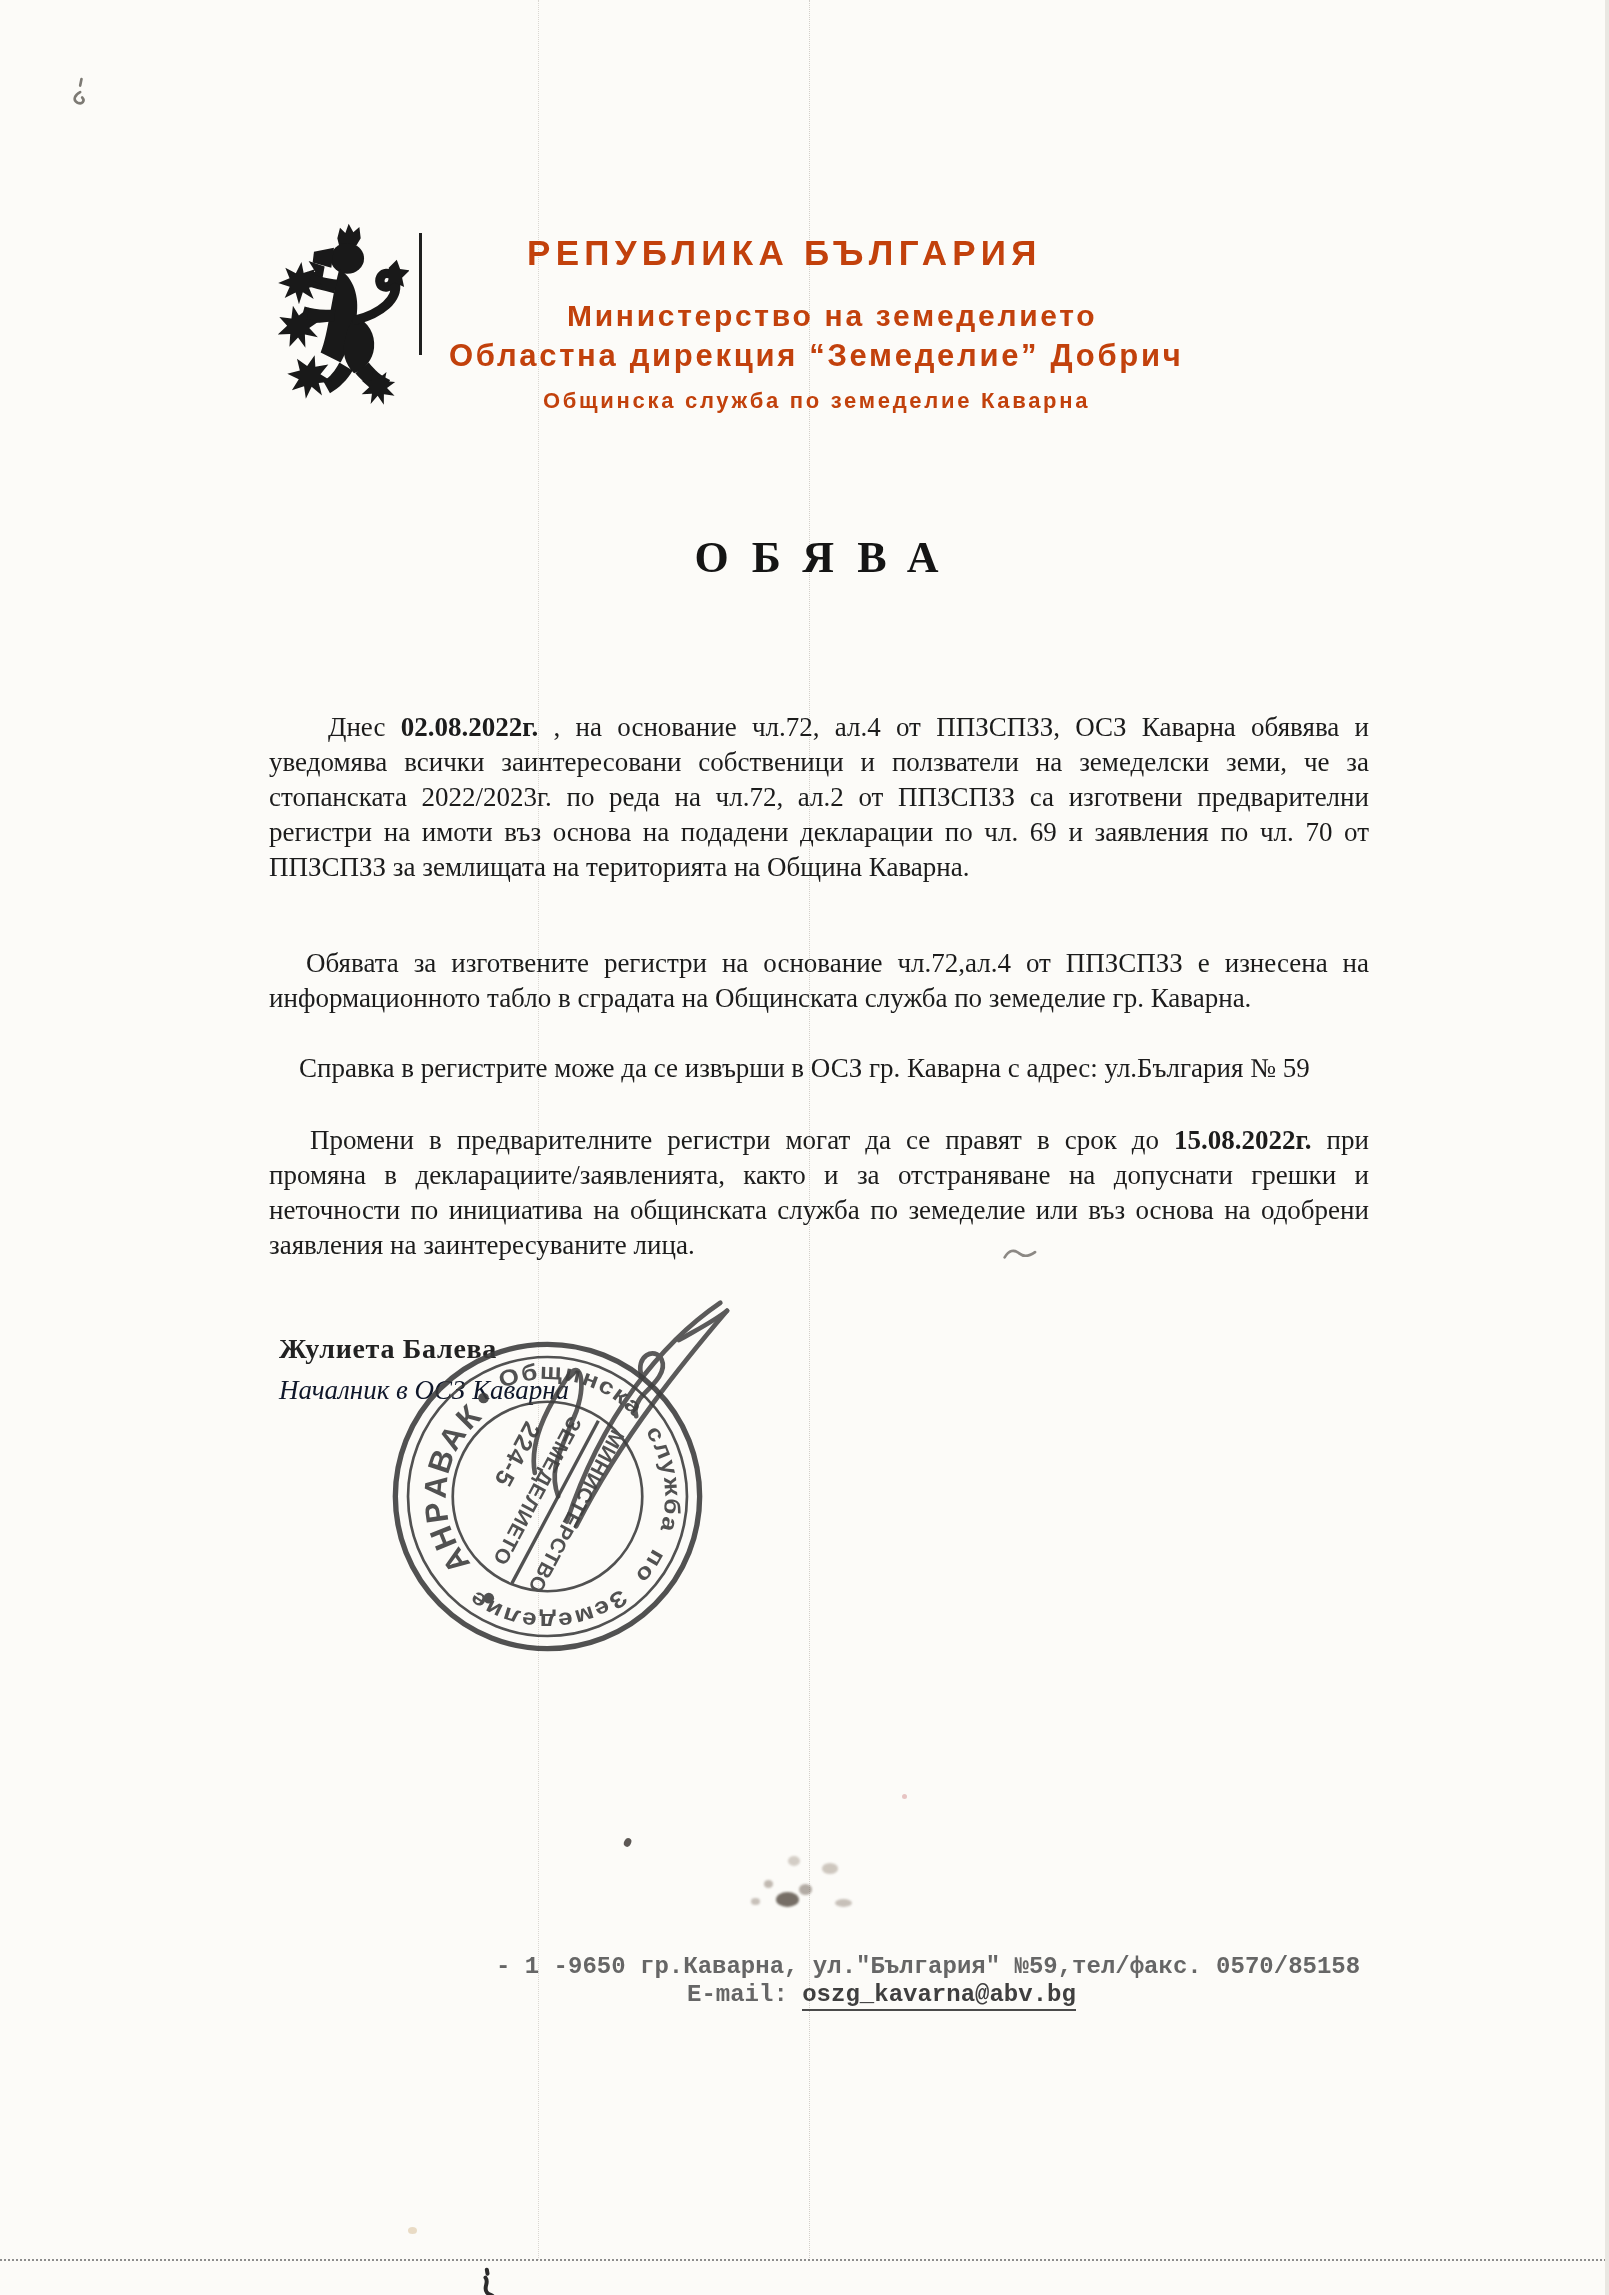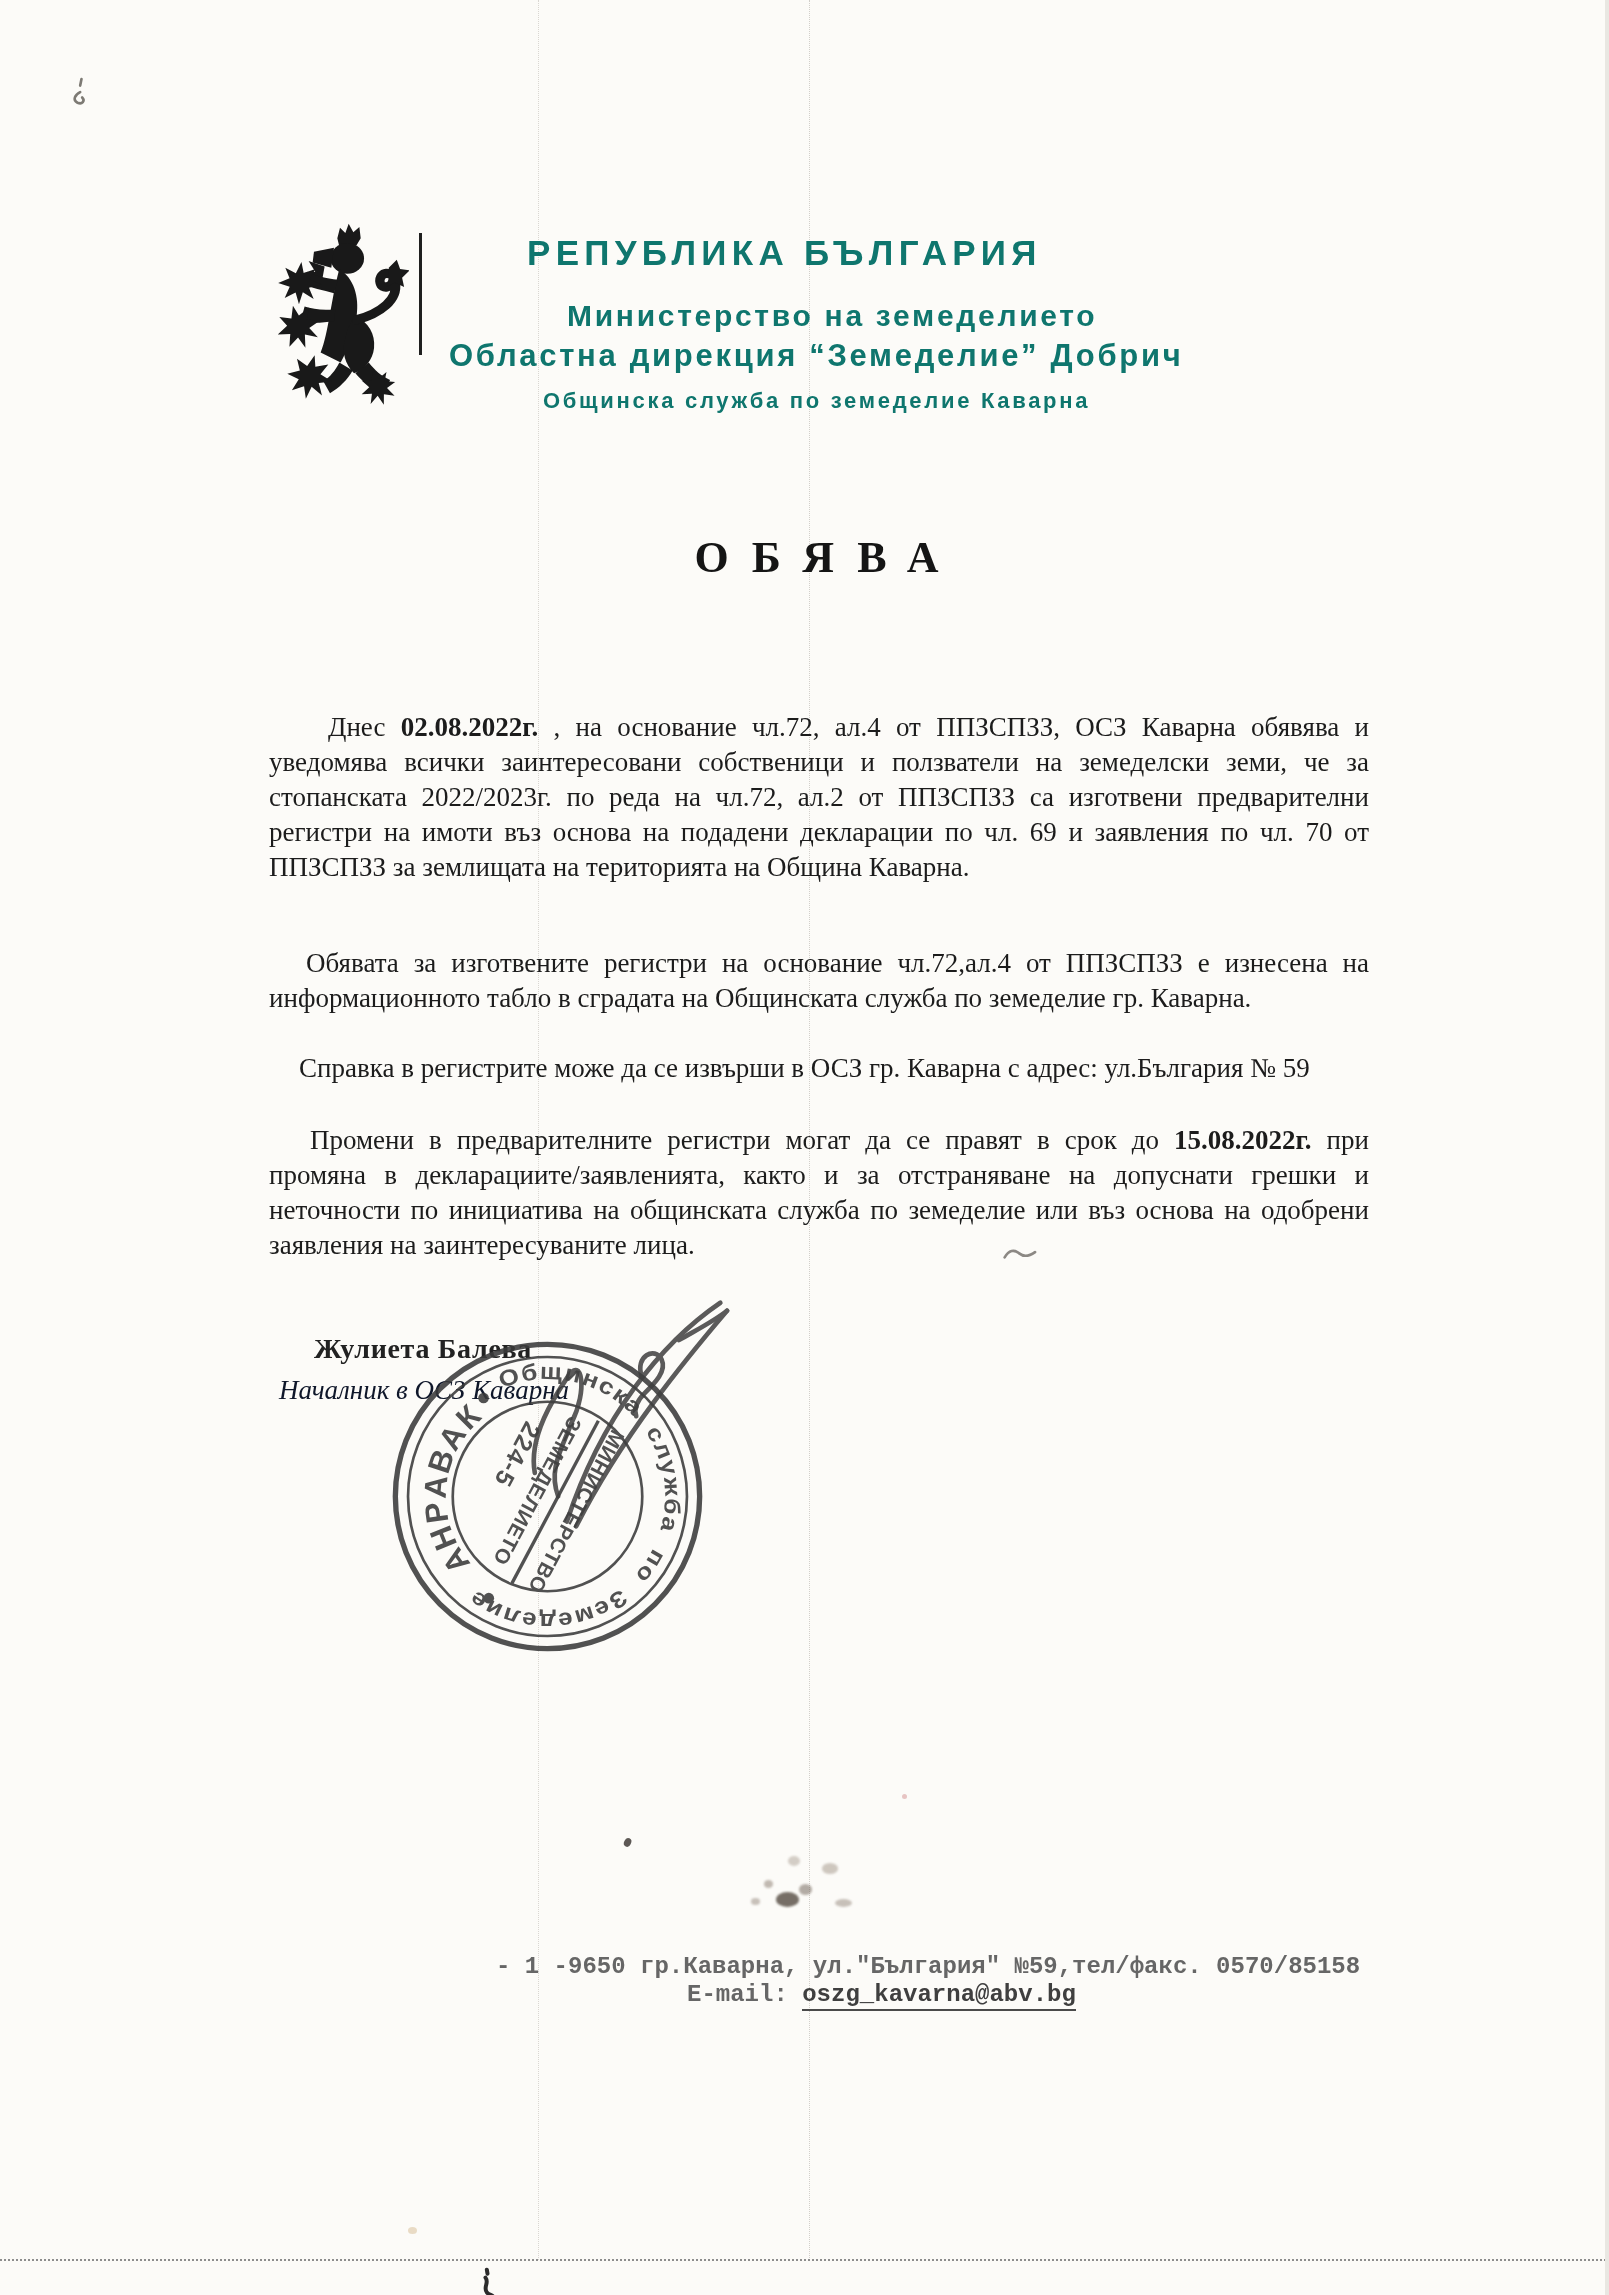--- a/index.html
+++ b/index.html
@@ -14,21 +14,21 @@
   
   .fold{position:absolute;top:0;height:2260px;width:0;border-left:1.3px dotted rgba(150,145,135,.45);}
   .fold.f1{left:538px;opacity:.75;}
   .fold.f2{left:809px;opacity:.9;}
   .bottom-rule{position:absolute;top:2259px;left:0;width:1610px;height:0;border-top:2px dotted #8d8d8d;}
   .edge-shade{position:absolute;top:0;right:0;width:4.7px;height:2295px;background:#e9e7e2;}
 
   
   .logo{position:absolute;left:275px;top:221px;}
   .hdr-divider{position:absolute;left:419px;top:233px;width:2.7px;height:122px;background:#1f1f1f;}
-  .hline{position:absolute;font-family:"Liberation Sans",sans-serif;font-weight:700;color:#0f766e;white-space:nowrap;}
+  .hline{position:absolute;font-family:"Liberation Sans",sans-serif;font-weight:700;color:#c2410c;white-space:nowrap;}
   .hline.h1{left:527px;top:233px;font-size:35px;letter-spacing:5.3px;}
   .hline.h2{left:567px;top:299px;font-size:30px;letter-spacing:2.7px;}
   .hline.h3{left:449px;top:338px;font-size:31px;letter-spacing:2.7px;}
   .hline.h4{left:543px;top:388px;font-size:22px;letter-spacing:2.7px;}
 
   .title{
     position:absolute;left:0;top:532px;width:1610px;text-align:center;
     font-family:"Liberation Serif",serif;font-weight:700;font-size:44px;
     letter-spacing:23px;padding-left:23px;color:#151515;
   }
@@ -37,21 +37,21 @@
   .para{position:absolute;left:261px;width:1108px;font-size:27px;line-height:35px;color:#1c1c1c;}
   .para .line{text-align:justify;text-align-last:justify;margin-left:8px;}
   .para .line.last{text-align-last:left;}
   .para.p1{top:710px;}  .para.p1 .line.first{text-indent:59px;}
   .para.p2{top:946px;}  .para.p2 .line.first{text-indent:37px;}
   .para.p3{top:1051px;}  .para.p3 .line.first{text-indent:30px;}
   .para.p4{top:1123px;}  .para.p4 .line.first{text-indent:41px;}
   .para b{font-weight:700;}
 
   
-  .sig-name{position:absolute;left:279px;top:1333px;font-weight:700;font-size:28px;color:#222;letter-spacing:0.7px;margin-left:35px;}
+  .sig-name{position:absolute;left:279px;top:1333px;font-weight:700;font-size:28px;color:#222;letter-spacing:0.7px;}
   .sig-role{position:absolute;left:279px;top:1375px;font-style:italic;font-size:27px;color:#0f172a;}
 
   .stamp{position:absolute;left:384px;top:1333px;opacity:.88;}
   .autograph{position:absolute;left:361px;top:1256px;}
 
   
   .foot{position:absolute;font-family:"Liberation Mono",monospace;font-weight:700;white-space:pre;}
   .foot.l1{left:496px;top:1953px;font-size:24px;color:#666;}
   .foot.l2{left:687px;top:1981px;font-size:24px;color:#666;}
   .foot .email{color:#3f3f3f;border-bottom:2.7px solid #4a4a4a;padding-bottom:1.3px;}

